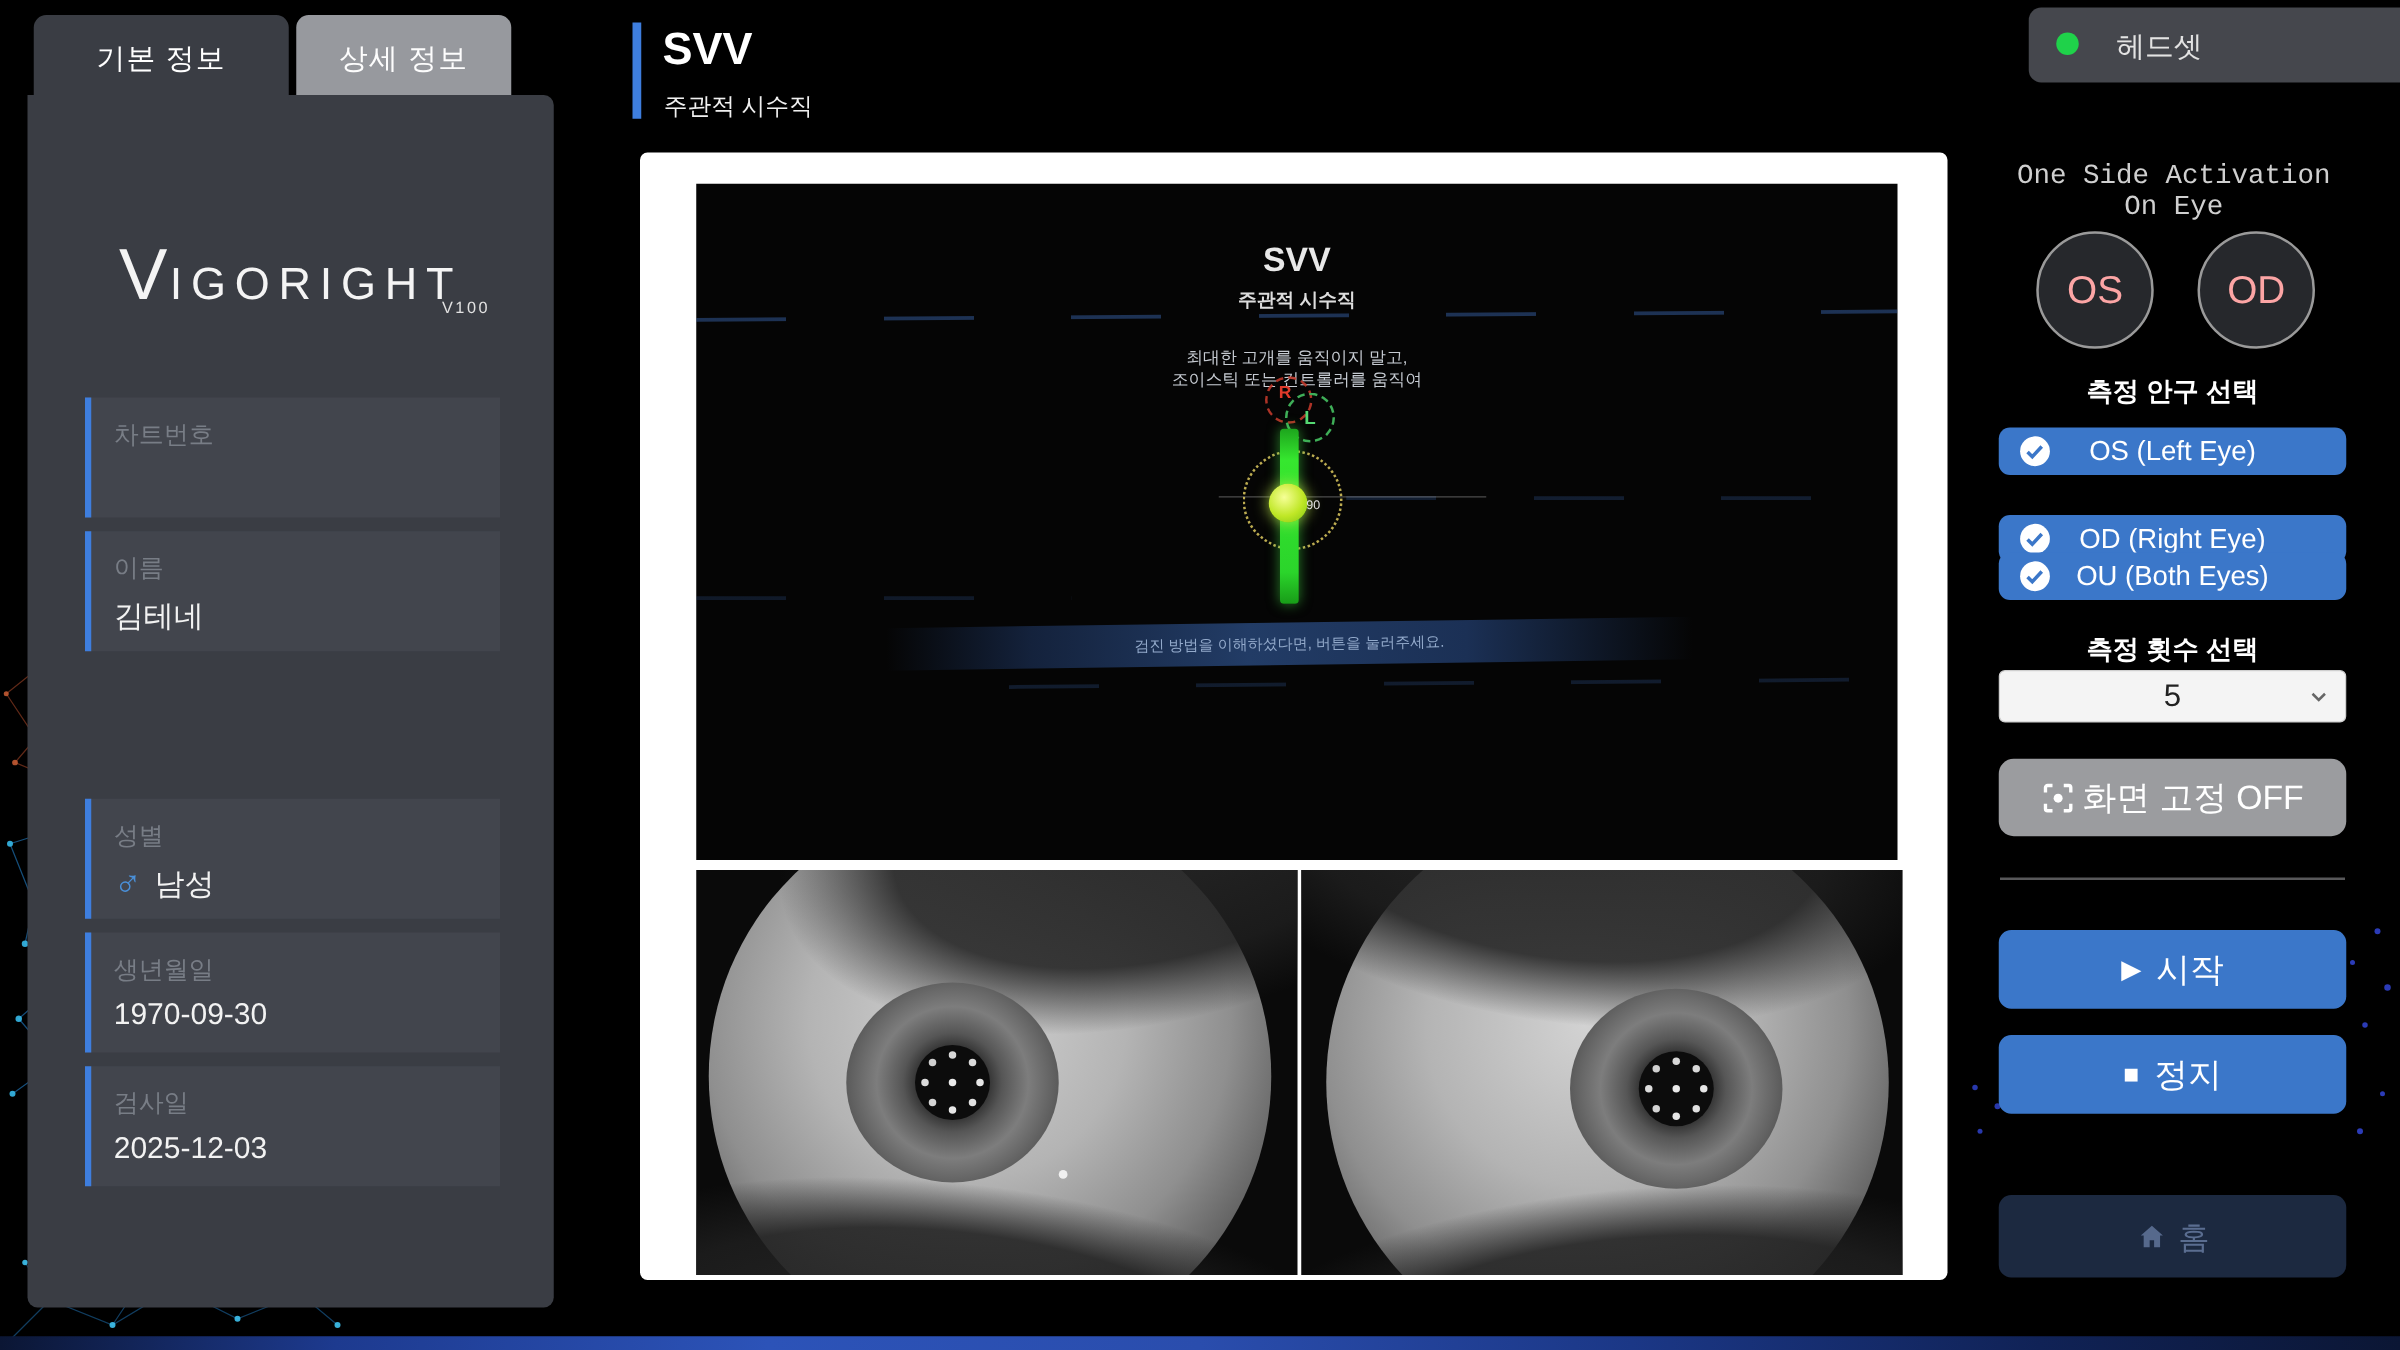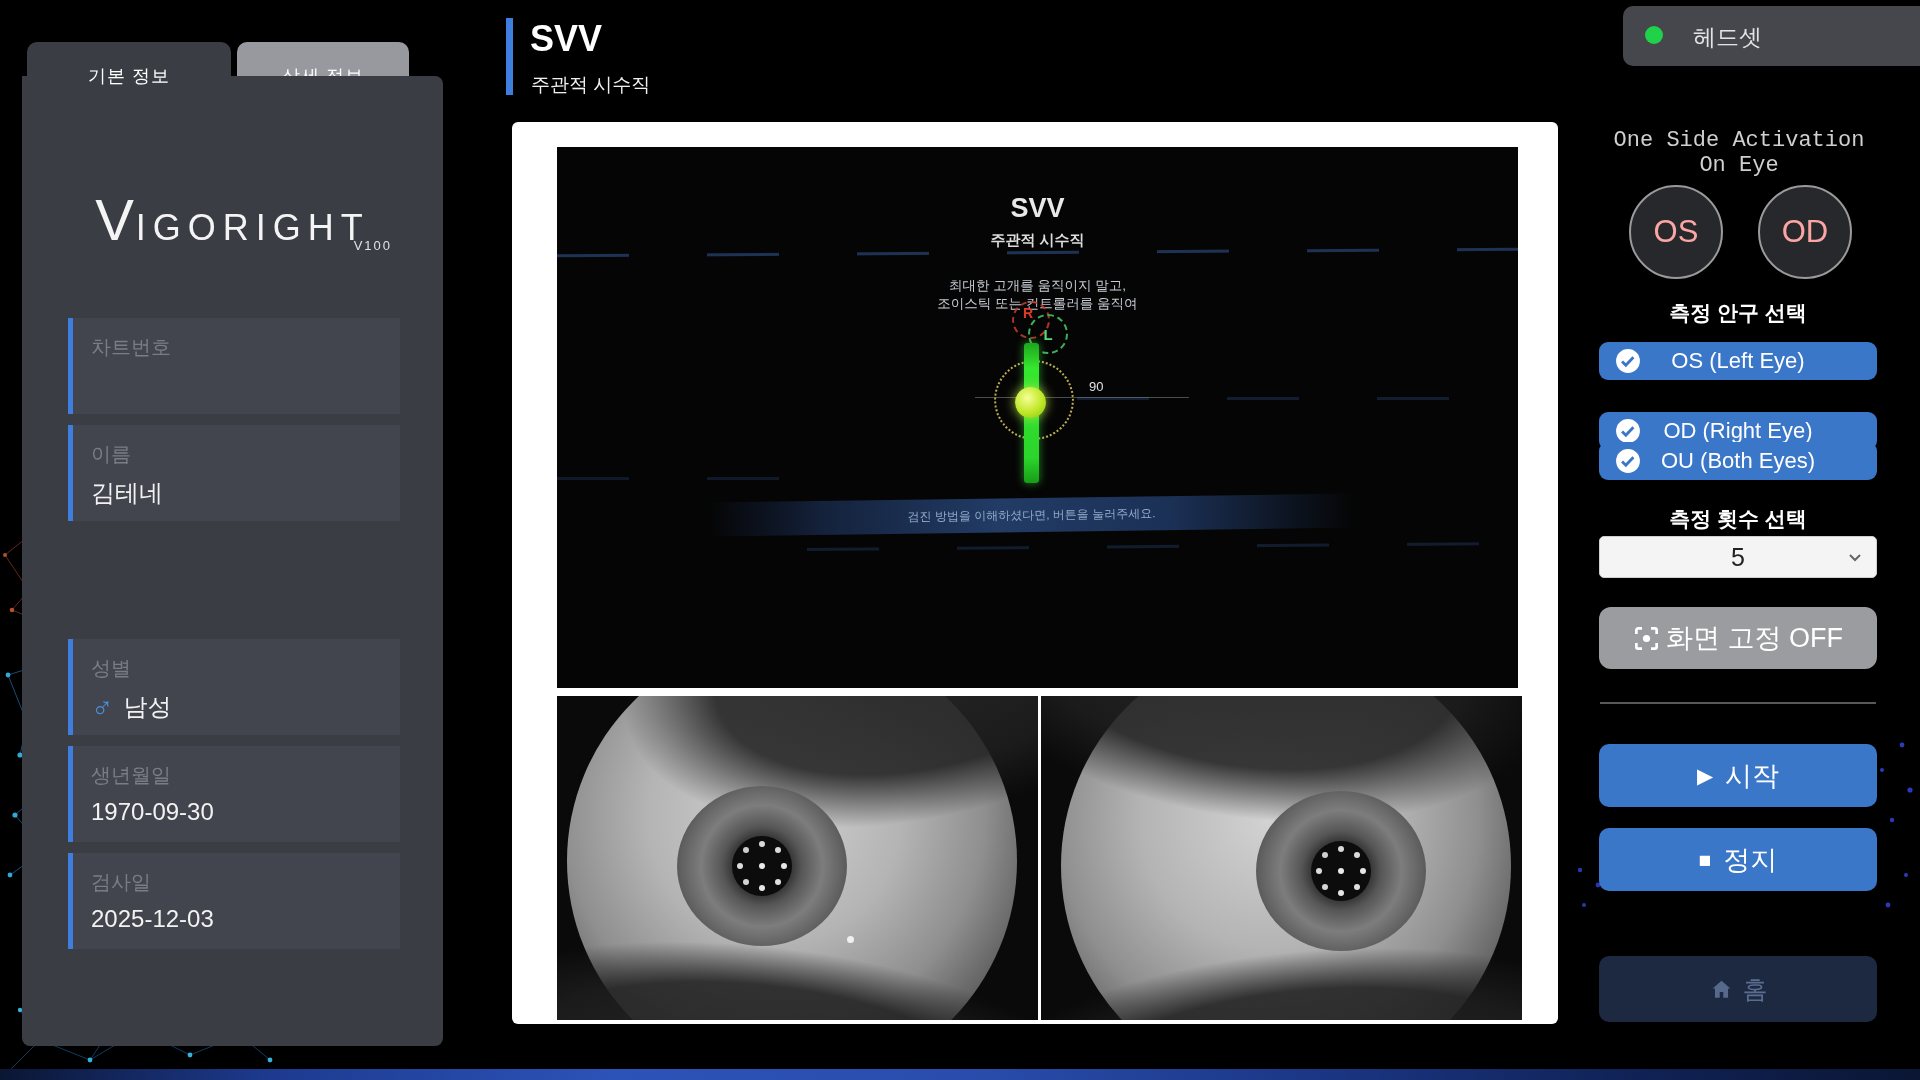--- a/index.html
+++ b/index.html
@@ -2,21 +2,21 @@
 <html><head>
 <meta charset="utf-8">
 <style>
   html,body{margin:0;padding:0;background:#000;}
   .stage{position:relative;width:1920px;height:1080px;background:#000;overflow:hidden;
          font-family:"Liberation Sans","DejaVu Sans",sans-serif;color:#eee;}
   .abs{position:absolute;}
 
   
   .tab{height:68px;border-radius:10px 10px 0 0;display:flex;align-items:center;justify-content:center;
-       font-size:18px;color:#fff;letter-spacing:1px;margin-top:30px;}
+       font-size:23px;color:#fff;letter-spacing:1px;}
   .tab-basic{left:27px;top:12px;width:204px;background:#3a3d44;z-index:3;}
   .tab-detail{left:237px;top:12px;width:172px;background:#97999e;color:#fdfdfd;z-index:1;}
   .sidebar{left:22px;top:76px;width:421px;height:970px;background:#3a3d44;border-radius:0 8px 8px 8px;z-index:2;}
   .logo{left:22px;top:186px;width:421px;text-align:center;color:#f4f4f4;z-index:4;}
   .logo-v{font-size:58px;font-weight:300;letter-spacing:2px;}
   .logo-rest{font-size:36px;font-weight:300;letter-spacing:7px;}
   .logo-model{left:22px;top:238px;width:370px;text-align:right;font-size:13px;color:#e2e2e2;letter-spacing:2px;z-index:4;}
   .field{left:68px;width:332px;height:96px;background:#42454d;border-left:5px solid #3e7ede;z-index:4;box-sizing:border-box;}
   .field-label{position:absolute;left:18px;top:16px;font-size:20px;color:#787d86;}
   .field-value{position:absolute;left:18px;top:52px;font-size:24px;color:#f2f2f2;display:flex;align-items:center;gap:10px;}
@@ -43,21 +43,21 @@
   .mark-r{left:466px;top:158px;font-size:14px;font-weight:bold;color:#e03a2a;}
   .circle-l{left:471px;top:167px;width:36px;height:36px;border:2px dashed #3fae58;border-radius:50%;display:flex;align-items:center;justify-content:center;font-size:15px;font-weight:bold;color:#55d973;}
   .svv-bar{left:467px;top:196px;width:15px;height:140px;border-radius:3px;
            background:linear-gradient(180deg,#1da51d,#36e72f 18%,#2bd52b 82%,#189c18);
            box-shadow:0 0 10px rgba(70,230,70,.55);}
   .svv-ball{left:458px;top:240px;width:31px;height:31px;border-radius:50%;
             background:radial-gradient(circle at 40% 35%,#f6ff96,#bfe726 55%,#7ec412);
             box-shadow:0 0 12px rgba(200,240,80,.8);}
   .target-circle{left:437px;top:213px;width:76px;height:76px;border:2px dotted rgba(222,203,96,.85);border-radius:50%;}
   .cross-line{left:418px;top:250px;width:214px;height:1px;background:rgba(210,210,210,.35);}
-  .angle-label{left:488px;top:232px;font-size:13px;color:#e0e0e0;padding-left:44px;}
+  .angle-label{left:488px;top:252px;font-size:10px;color:#e0e0e0;}
   .vr-bottom-bar{left:152px;top:351px;width:645px;height:34px;transform:rotate(-.8deg);
        background:linear-gradient(90deg,rgba(6,10,20,0) 0%,#14223c 18%,#223c66 45%,#1b3055 72%,rgba(6,10,20,0) 100%);
        text-align:center;line-height:34px;font-size:12px;color:#93aacb;}
 
   
   .cam{top:696px;width:481px;height:324px;background:#0a0a0a;overflow:hidden;}
   .cam-view{position:absolute;border-radius:50%;
             background:radial-gradient(circle at 46% 40%,#d2d2d2 0%,#b4b4b4 35%,#8f8f8f 58%,#4a4a4a 82%,#111 97%);}
   .cam-lid{position:absolute;border-radius:50%;background:radial-gradient(closest-side,rgba(40,40,40,.96),rgba(30,30,30,.85) 70%,rgba(20,20,20,0));}
   .iris{position:absolute;border-radius:50%;

